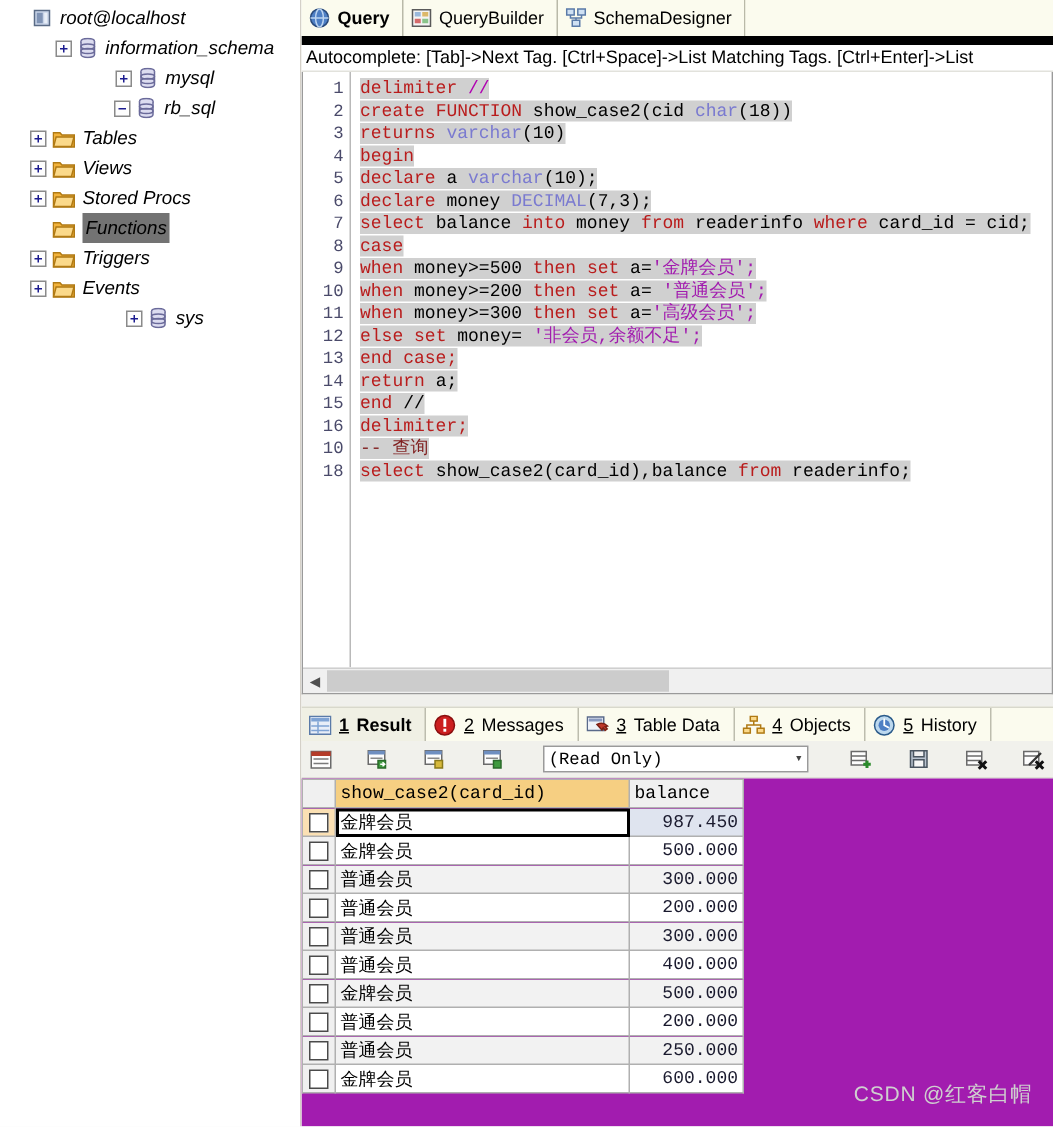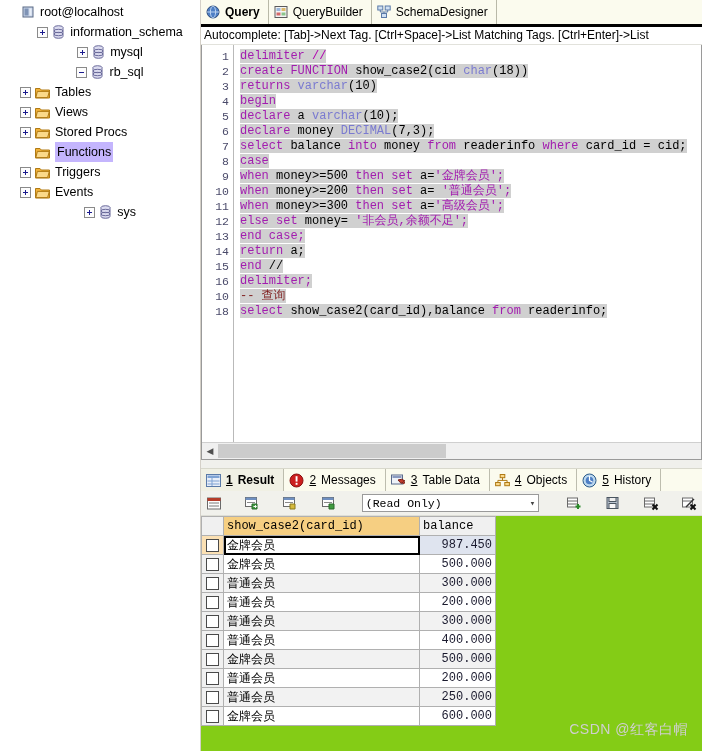--- a/index.html
+++ b/index.html
@@ -34,20 +34,21 @@
     overflow: hidden;
     flex: 0 0 201px;
   }
   .tree-node {
     display: flex;
     align-items: center;
     height: 20px;
     white-space: nowrap;
     font-size: 12.5px;
     color: #000;
+    font-style: italic;
   }
   .expander {
     width: 11px;
     height: 11px;
     border: 1px solid #8a8a8a;
     background: #fdfdfd;
     margin-right: 4px;
     position: relative;
     flex: 0 0 11px;
     box-sizing: border-box;
@@ -77,21 +78,21 @@
   .expander.none::before { display:none; }
 
   .ico {
     flex: 0 0 auto;
     margin-right: 5px;
     display: inline-block;
     line-height: 0;
   }
   .node-label { line-height: 20px; }
   .node-label.sel {
-    background: #c4b5fd;
+    background: #737373;
     padding: 0 2px;
   }
   .indent1 { padding-left: 20px; justify-content: center; }
   .indent2 { padding-left: 20px; }
   .root-row { padding-left: 6px; }
 
   
   .right {
     flex: 1 1 auto;
     height: 751px;
@@ -101,21 +102,21 @@
     position: relative;
     overflow: hidden;
   }
 
   
   .tabstrip {
     height: 24px;
     background: #fbfbee;
     display: flex;
     align-items: stretch;
-    border-bottom: 3px solid #000000;
+    border-bottom: 6px solid #000000;
     flex: 0 0 24px;
   }
   .tab {
     display: flex;
     align-items: center;
     padding: 0 8px 0 5px;
     gap: 5px;
     font-size: 12px;
     color: #000;
     white-space: nowrap;
@@ -182,21 +183,21 @@
     font-size: 12px;
     overflow: hidden;
     white-space: pre;
   }
   .code .ln {
     height: 15px;
     line-height: 15px;
     white-space: pre;
   }
   .code .ln > span { background: #d0d0d0; }
-  .kw  { color: #a21caf; }
+  .kw  { color: #b91c1c; }
   .fn  { color: #b000b0; }
   .typ { color: #7a7ad0; }
   .txt { color: #000000; }
   .str { color: #a21caf; }
   .cmt { color: #7f1d1d; }
 
   
   .h-scroll {
     height: 16px;
     flex: 0 0 16px;
@@ -283,21 +284,21 @@
     padding: 0 3px;
     box-sizing: border-box;
     margin: 0 6px 0 4px;
     color: #000;
   }
   .readonly-select .chev { font-size: 9px; color: #444; }
 
   
   .grid-area {
     flex: 1 1 auto;
-    background: #84cc16;
+    background: #a21caf;
     overflow: hidden;
     position: relative;
   }
   table.grid {
     border-collapse: collapse;
     font-size: 12px;
     table-layout: fixed;
   }
   table.grid th, table.grid td {
     border: 1px solid #b0b0b0;

